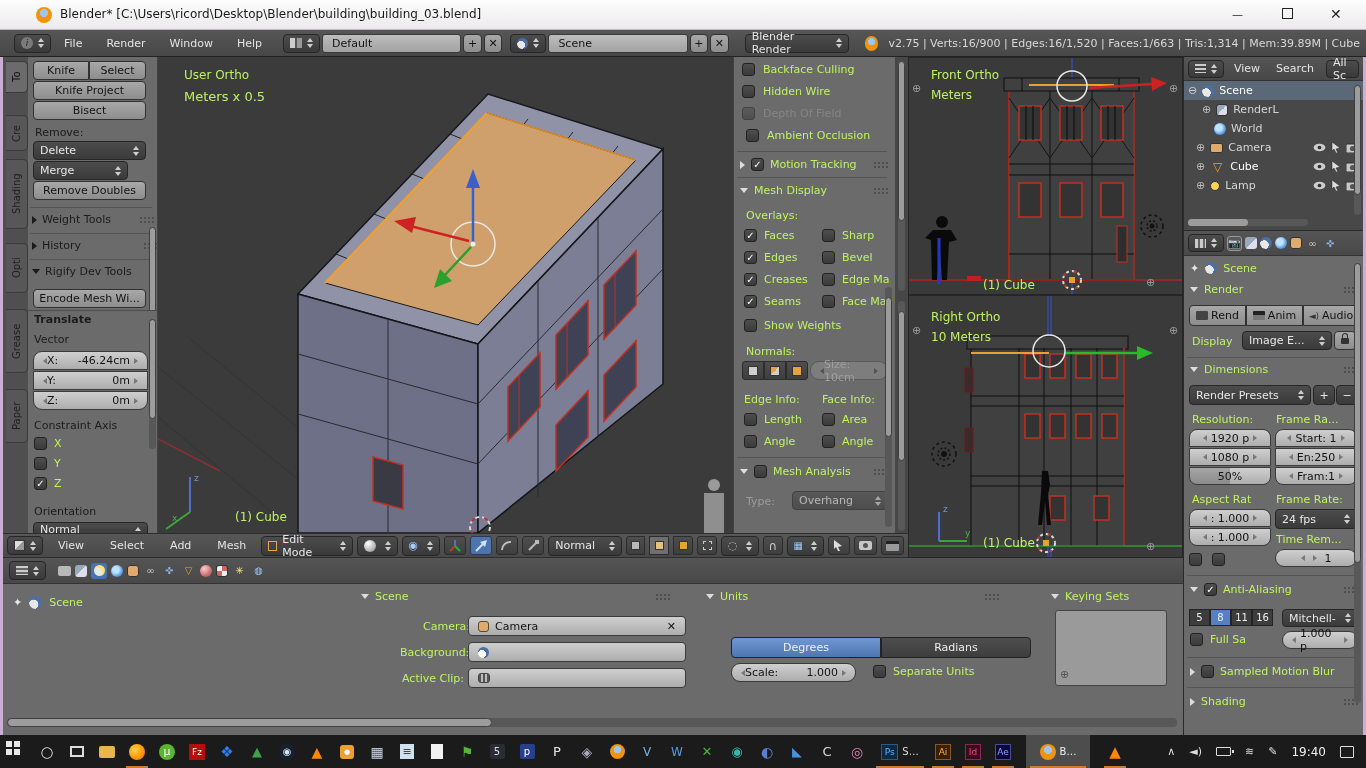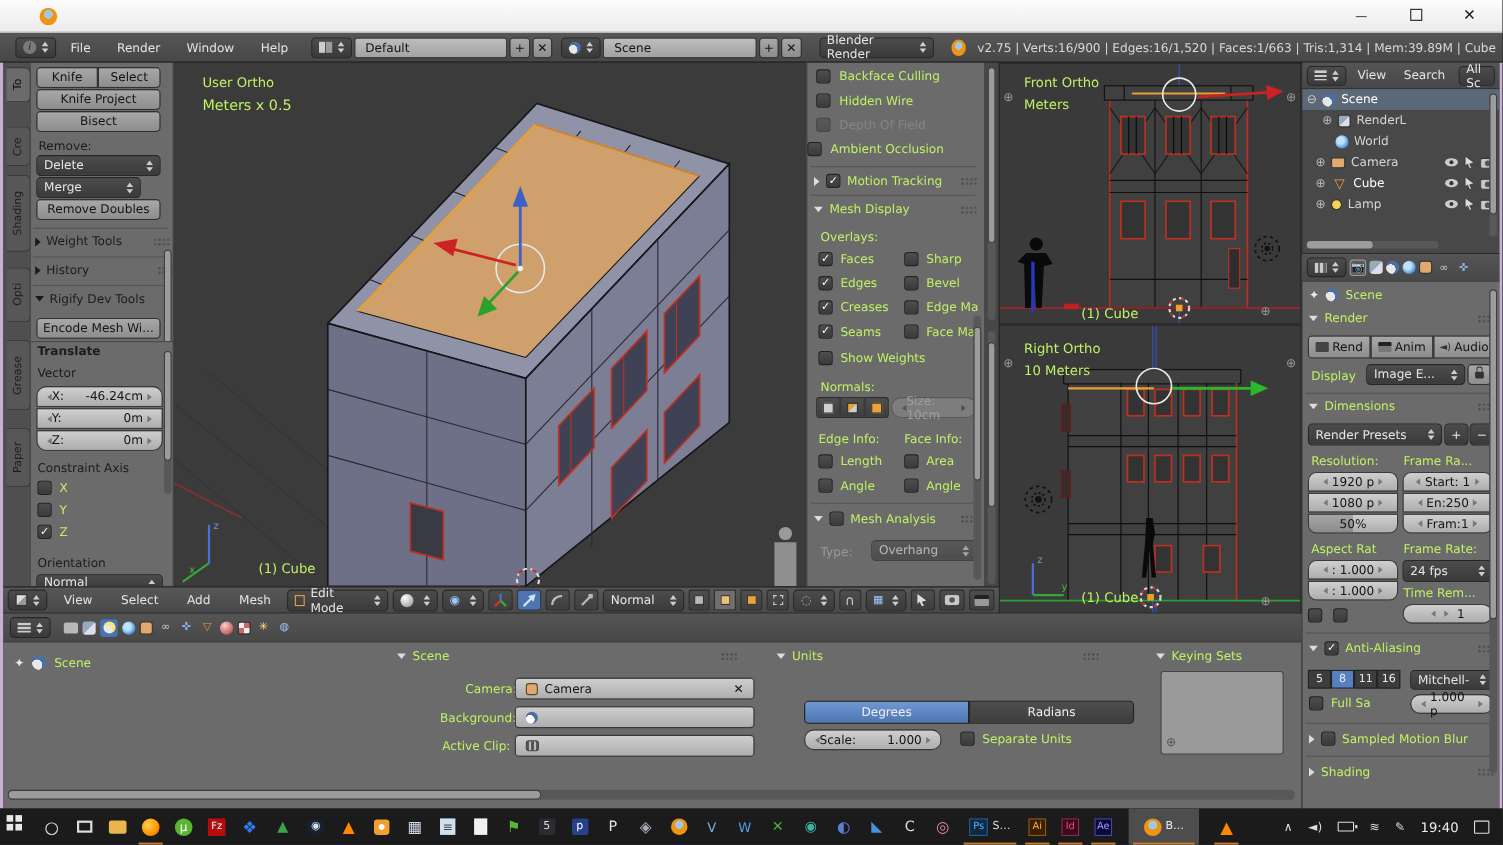--- a/index.html
+++ b/index.html
@@ -43,20 +43,21 @@
 .winlogo{width:6px;height:6px;background:#e8e8e8;box-shadow:8px 0 0 #e8e8e8,0 8px 0 #e8e8e8,8px 8px 0 #e8e8e8;margin:-8px 8px 8px -8px}
 .mini{width:15px;height:15px;border-radius:3px;display:flex;align-items:center;justify-content:center;font-size:10px;flex:none}
 .eye{width:13px;height:9px}
 svg text{font-family:"DejaVu Sans",sans-serif}
 </style>
 </head>
 <body>
 
 <div class="t row" style="left:0;top:0;width:1366px;height:30px;background:linear-gradient(#fdfdfd,#eceaec);border-bottom:1px solid #bbb;color:#111">
   <span class="t" style="left:36px;top:7px;width:16px;height:16px;background:radial-gradient(circle at 50% 38%,#9ec7e8 30%,#f0930f 33%);border-radius:50%"></span>
+  <span class="t" style="left:60px;top:7px;color:#1a1a1a;font-size:12px;white-space:nowrap">Blender* [C:\Users\ricord\Desktop\Blender\building\building_03.blend]</span>
   <span class="t" style="left:1232px;top:8px;color:#222;font-size:11px">—</span>
   <span class="t" style="left:1282px;top:8px;width:11px;height:11px;border:1.5px solid #222"></span>
   <span class="t" style="left:1330px;top:6px;color:#222;font-size:14px">✕</span>
 </div>
 
 <div class="t row" style="left:0;top:30px;width:1366px;height:27px;background:linear-gradient(#565656,#474747);border-bottom:1px solid #222;gap:2px;padding:0 6px">
   <div class="btn-dk" style="height:19px;width:38px;margin-left:8px">
     <span class="mini" style="background:#7a7a7a;color:#222;border-radius:50%;width:12px;height:12px;font-size:9px;font-style:italic">i</span>
     <span class="ud">
         <i class="u"></i>
@@ -279,21 +280,21 @@
       <span class="lbl">Backface Culling</span>
     </div>
   <div class="t row" style="left:8px;top:28px;gap:8px">
       <span class="chk"></span>
       <span class="lbl">Hidden Wire</span>
     </div>
   <div class="t row" style="left:8px;top:50px;gap:8px;opacity:.55">
       <span class="chk"></span>
       <span class="dis-t">Depth Of Field</span>
     </div>
-  <div class="t row" style="left:0;top:72px;gap:8px">
+  <div class="t row" style="left:12px;top:72px;gap:8px">
       <span class="chk"></span>
       <span class="lbl">Ambient Occlusion</span>
     </div>
   <div class="t" style="left:3px;top:94px;width:150px;border-top:1px solid #555"></div>
   <div class="t row" style="left:6px;top:101px;width:148px;gap:6px">
       <i class="tri-r w"></i>
       <span class="chk">✓</span>
       <span class="lbl">Motion Tracking</span>
       <span class="grip"></span>
     </div>

